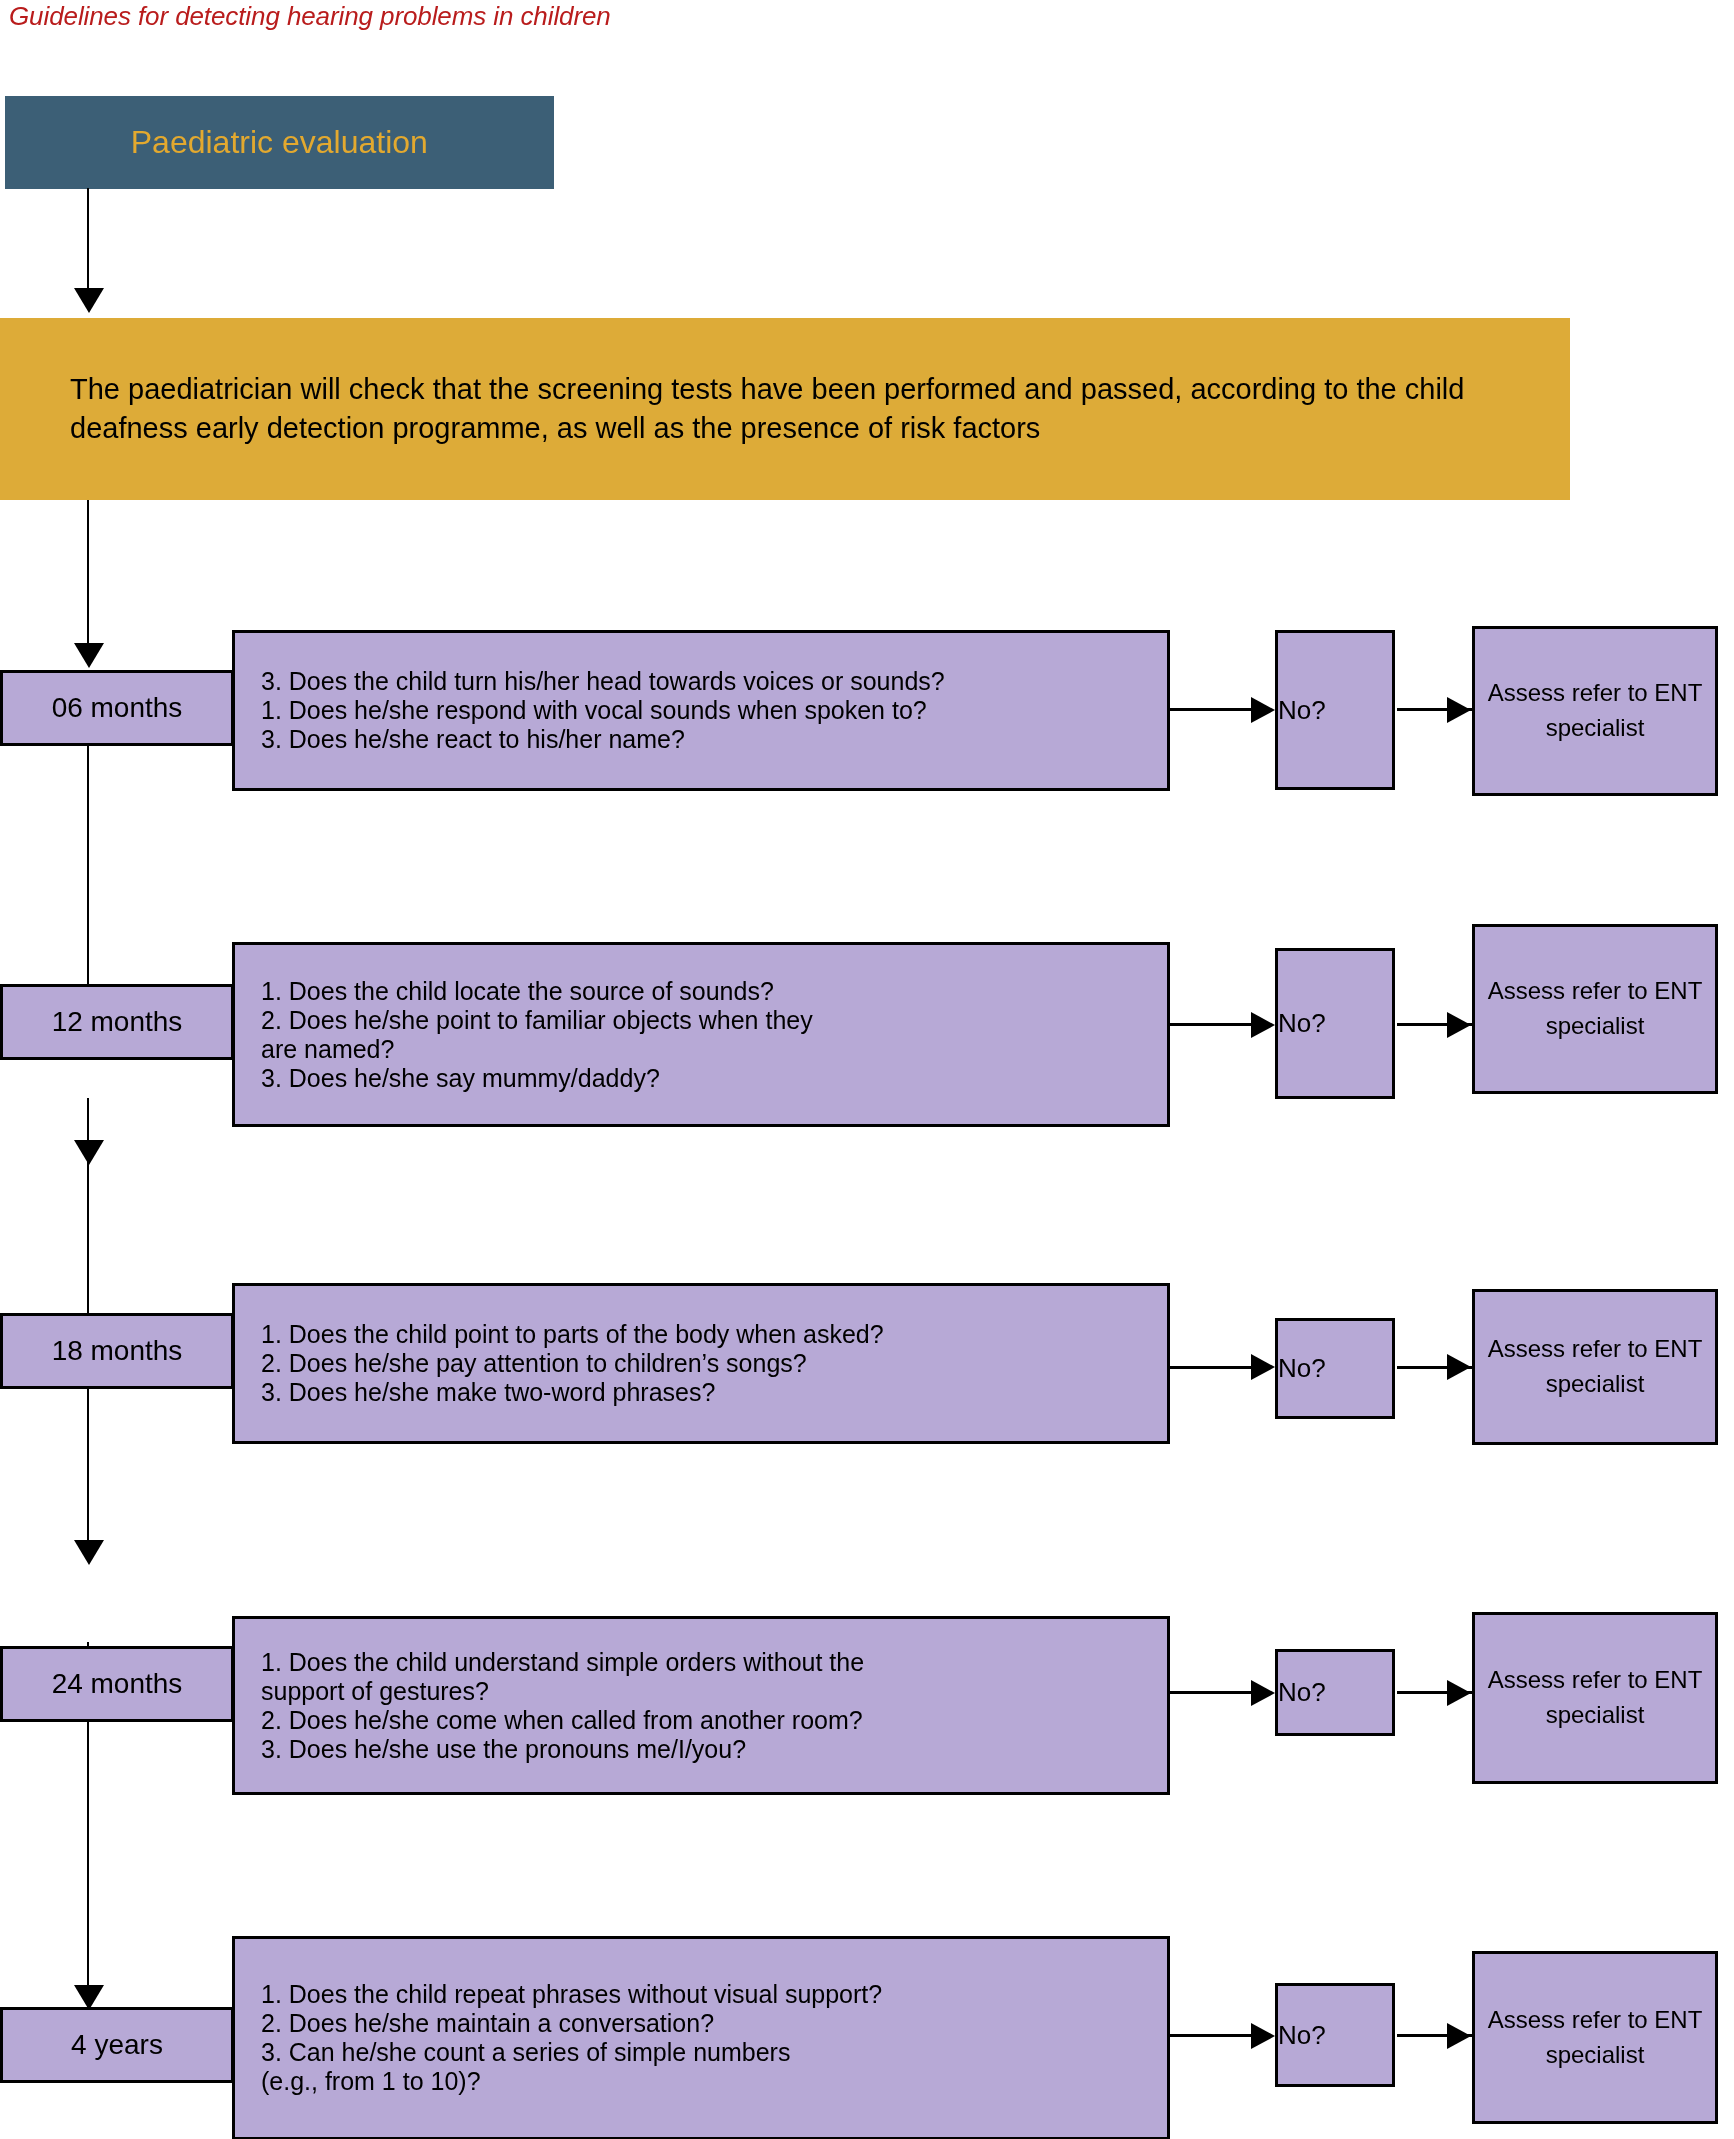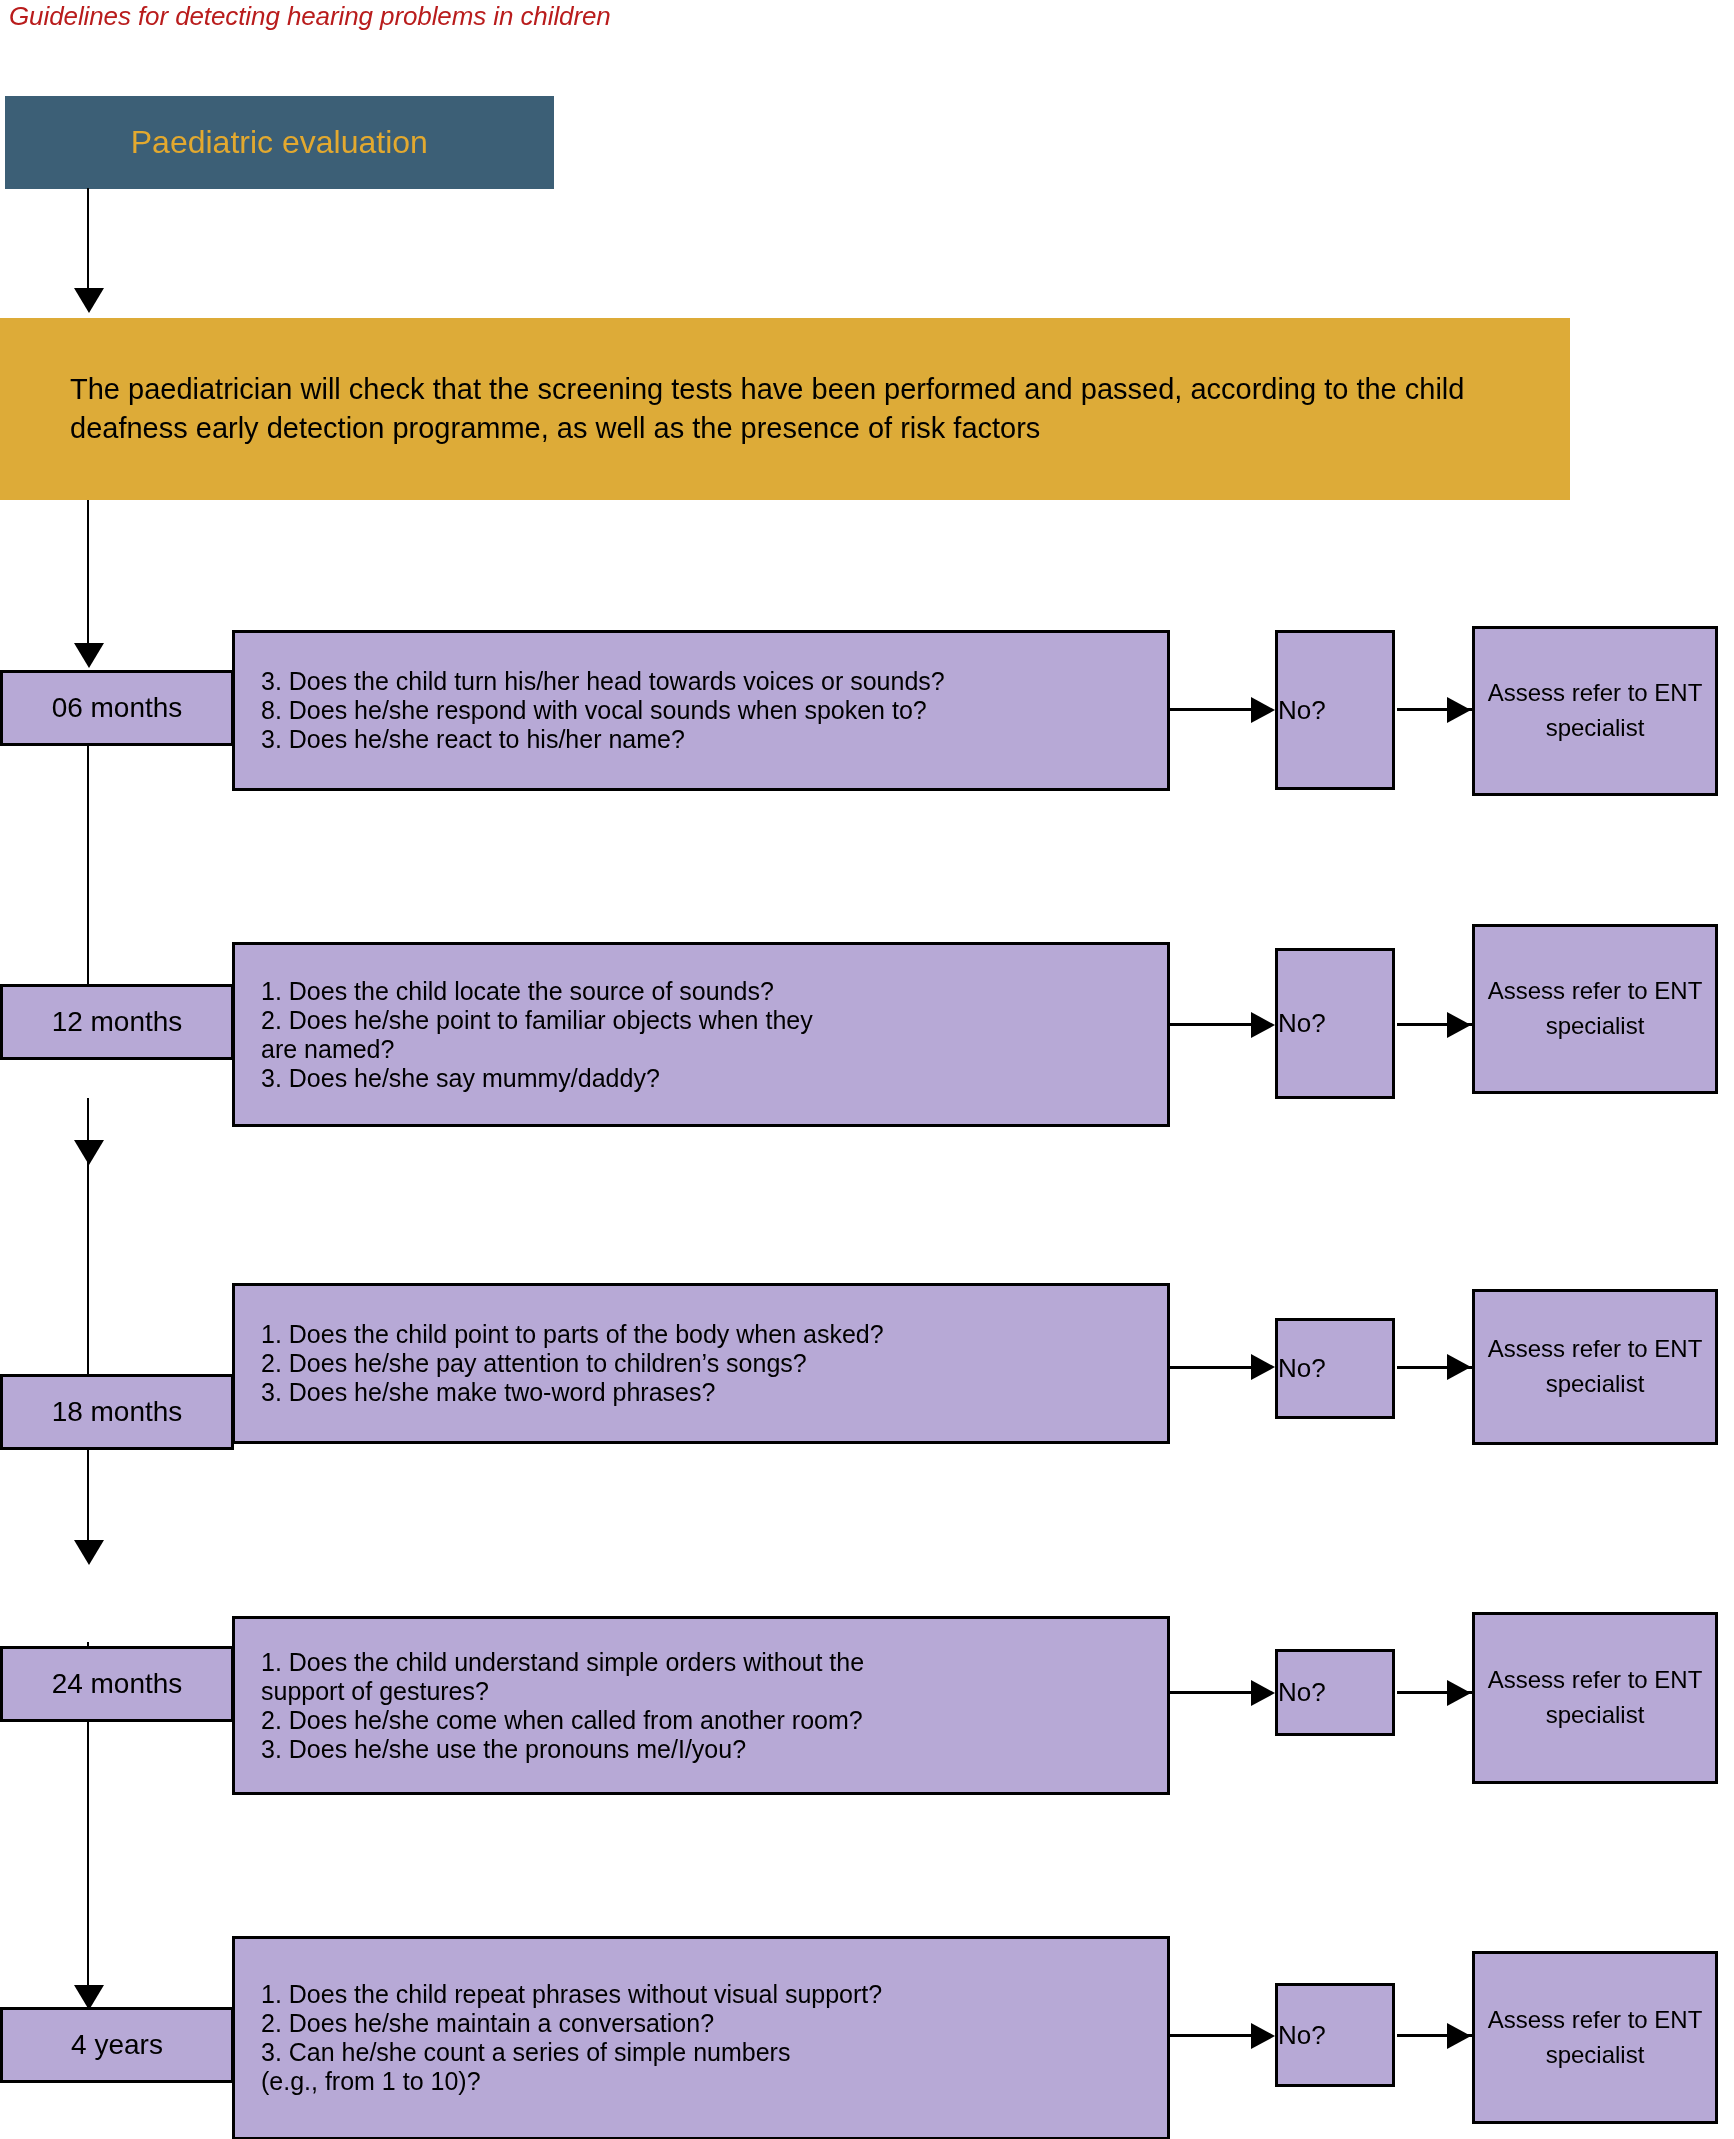--- a/index.html
+++ b/index.html
@@ -119,21 +119,21 @@
   <div class="vline" style="left:87px;top:1642px;height:370px;"></div>
   <div class="arrow-down" style="left:74px;top:1985px;"></div>
 
   <div class="box box-purple age-box" style="top:670px;">
     <span class="lbl">06 months</span>
   </div>
 
   <div class="box box-purple q-box" style="top:630px;width:938px;height:161px;">
     <div class="qlist">
       <div class="qline">3. Does the child turn his/her head towards voices or sounds?</div>
-      <div class="qline">8. Does he/she respond with vocal sounds when spoken to?</div>
+      <div class="qline">1. Does he/she respond with vocal sounds when spoken to?</div>
       <div class="qline">3. Does he/she react to his/her name?</div>
     </div>
   </div>
 
   <div class="hline" style="left:1170px;top:708px;width:84px;"></div>
   <div class="arrow-right" style="left:1251px;top:697px;"></div>
 
   <div class="box box-purple no-box" style="top:630px;height:160px;">
     <span class="lbl">No?</span>
   </div>
@@ -165,21 +165,21 @@
     <span class="lbl">No?</span>
   </div>
 
   <div class="hline" style="left:1397px;top:1023px;width:85px;"></div>
   <div class="arrow-right" style="left:1447px;top:1012px;"></div>
 
   <div class="box box-purple ent-box" style="top:924px;height:170px;">
     <span class="lbl">Assess refer to ENT specialist</span>
   </div>
 
-  <div class="box box-purple age-box" style="top:1374px;">
+  <div class="box box-purple age-box" style="top:1313px;">
     <span class="lbl">18 months</span>
   </div>
 
   <div class="box box-purple q-box" style="top:1283px;width:938px;height:161px;">
     <div class="qlist">
       <div class="qline">1. Does the child point to parts of the body when asked?</div>
       <div class="qline">2. Does he/she pay attention to children’s songs?</div>
       <div class="qline">3. Does he/she make two-word phrases?</div>
     </div>
   </div>

